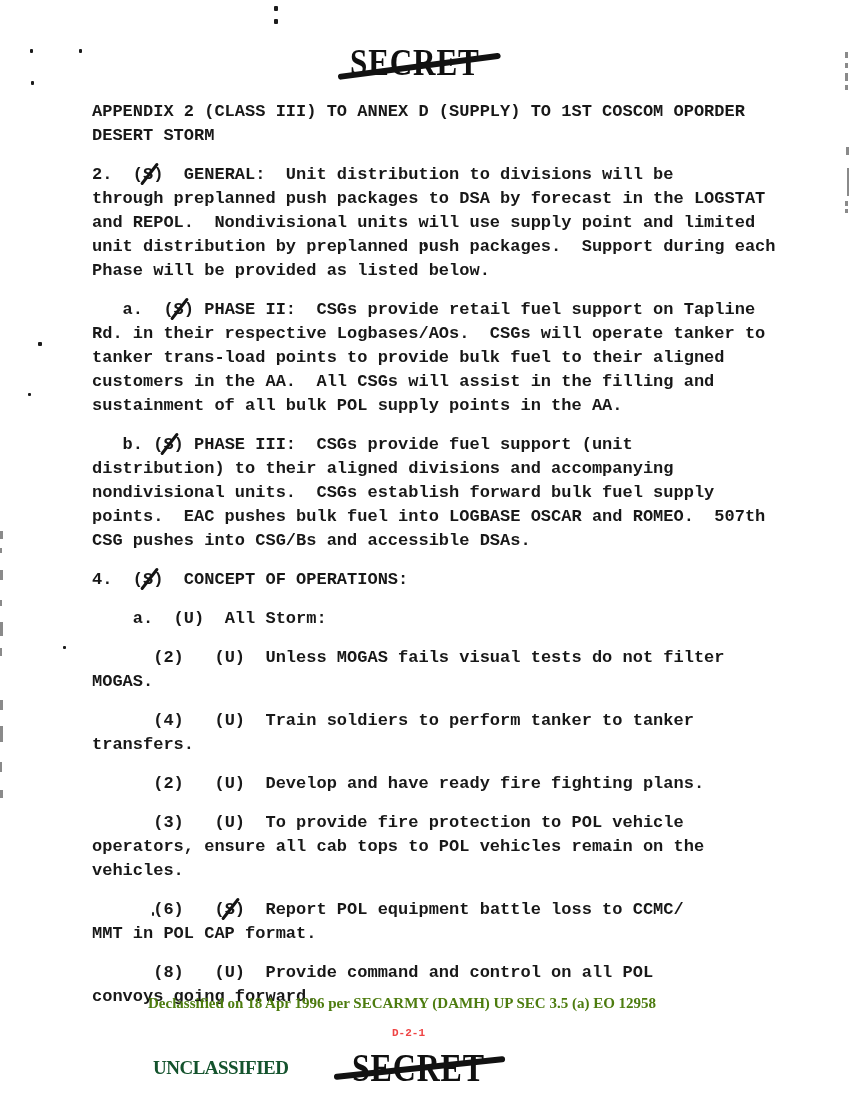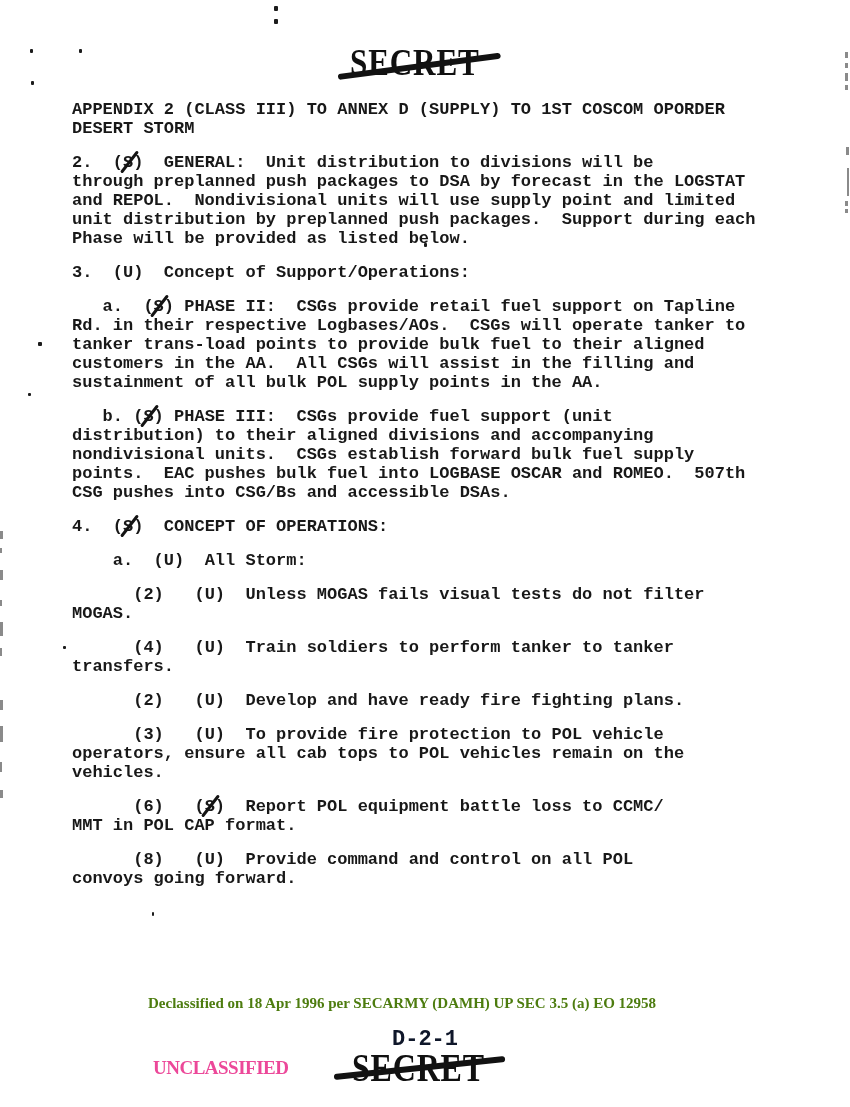--- a/index.html
+++ b/index.html
@@ -4,22 +4,22 @@
 <style>
   html,body { margin:0; padding:0; background:#e8e8e8; }
   .page {
     position:relative; width:850px; height:1107px; margin:0 auto;
     background:#ffffff; overflow:hidden;
     font-family:"Liberation Mono","DejaVu Sans Mono",monospace;
     color:#181818;
   }
   
   .doc-body {
-    position:absolute; left:72px; top:100px; width:720px;
-    font-size:17px; line-height:19px; font-weight:bold;
+    position:absolute; left:92px; top:100px; width:720px;
+    font-size:17px; line-height:24px; font-weight:bold;
     letter-spacing:0;
   }
   .para { white-space:pre-wrap; margin:0 0 15px 0; }
   .para:last-child { margin-bottom:16px; }
   
   .classif-struck { position:relative; display:inline; }
   .classif-struck::after {
     content:""; position:absolute; left:3px; top:45%;
     width:27px; height:3px; background:#141414; border-radius:2px;
     transform:translateY(-50%) rotate(-52deg);
@@ -39,27 +39,27 @@
   .strike-bottom { left:334px; top:1074px; width:172px; height:6px;
     transform:rotate(-6deg); transform-origin:left center; }
   
   .declassified {
     position:absolute; left:148px; top:995px;
     font-family:"Liberation Serif","DejaVu Serif",serif;
     font-weight:bold; font-size:15px; color:#4d7c0f; white-space:nowrap;
   }
   .page-number {
     position:absolute; left:392px; top:1027px;
-    font-size:22px; font-weight:bold; color:#0f172a;
+    font-size:11px; font-weight:bold; color:#ef4444;
     font-family:"Liberation Mono","DejaVu Sans Mono",monospace;
   }
   .unclassified {
     position:absolute; left:153px; top:1057px;
     font-family:"Liberation Serif","DejaVu Serif",serif;
-    font-weight:bold; font-size:19px; letter-spacing:-0.5px; color:#ec4899;
+    font-weight:bold; font-size:19px; letter-spacing:-0.5px; color:#14532d;
   }
   
   .speck { position:absolute; background:#1c1c1c; border-radius:1px; }
   .edge { position:absolute; background:#8a8a8a; }
 </style>
 </head>
 <body>
 
 <div class="page">
 
@@ -67,21 +67,20 @@
   <div class="strike strike-top"></div>
 
   <div class="doc-body" id="doc-body">
       <div class="para">APPENDIX 2 (CLASS III) TO ANNEX D (SUPPLY) TO 1ST COSCOM OPORDER
 DESERT STORM</div>
       <div class="para">2.  <span class="classif-struck">(S)</span>  GENERAL:  Unit distribution to divisions will be
 through preplanned push packages to DSA by forecast in the LOGSTAT
 and REPOL.  Nondivisional units will use supply point and limited
 unit distribution by preplanned push packages.  Support during each
 Phase will be provided as listed below.</div>
-      <div class="para">3.  (U)  Concept of Support/Operations:</div>
       <div class="para">   a.  <span class="classif-struck">(S)</span> PHASE II:  CSGs provide retail fuel support on Tapline
 Rd. in their respective Logbases/AOs.  CSGs will operate tanker to
 tanker trans-load points to provide bulk fuel to their aligned
 customers in the AA.  All CSGs will assist in the filling and
 sustainment of all bulk POL supply points in the AA.</div>
       <div class="para">   b. <span class="classif-struck">(S)</span> PHASE III:  CSGs provide fuel support (unit
 distribution) to their aligned divisions and accompanying
 nondivisional units.  CSGs establish forward bulk fuel supply
 points.  EAC pushes bulk fuel into LOGBASE OSCAR and ROMEO.  507th
 CSG pushes into CSG/Bs and accessible DSAs.</div>

